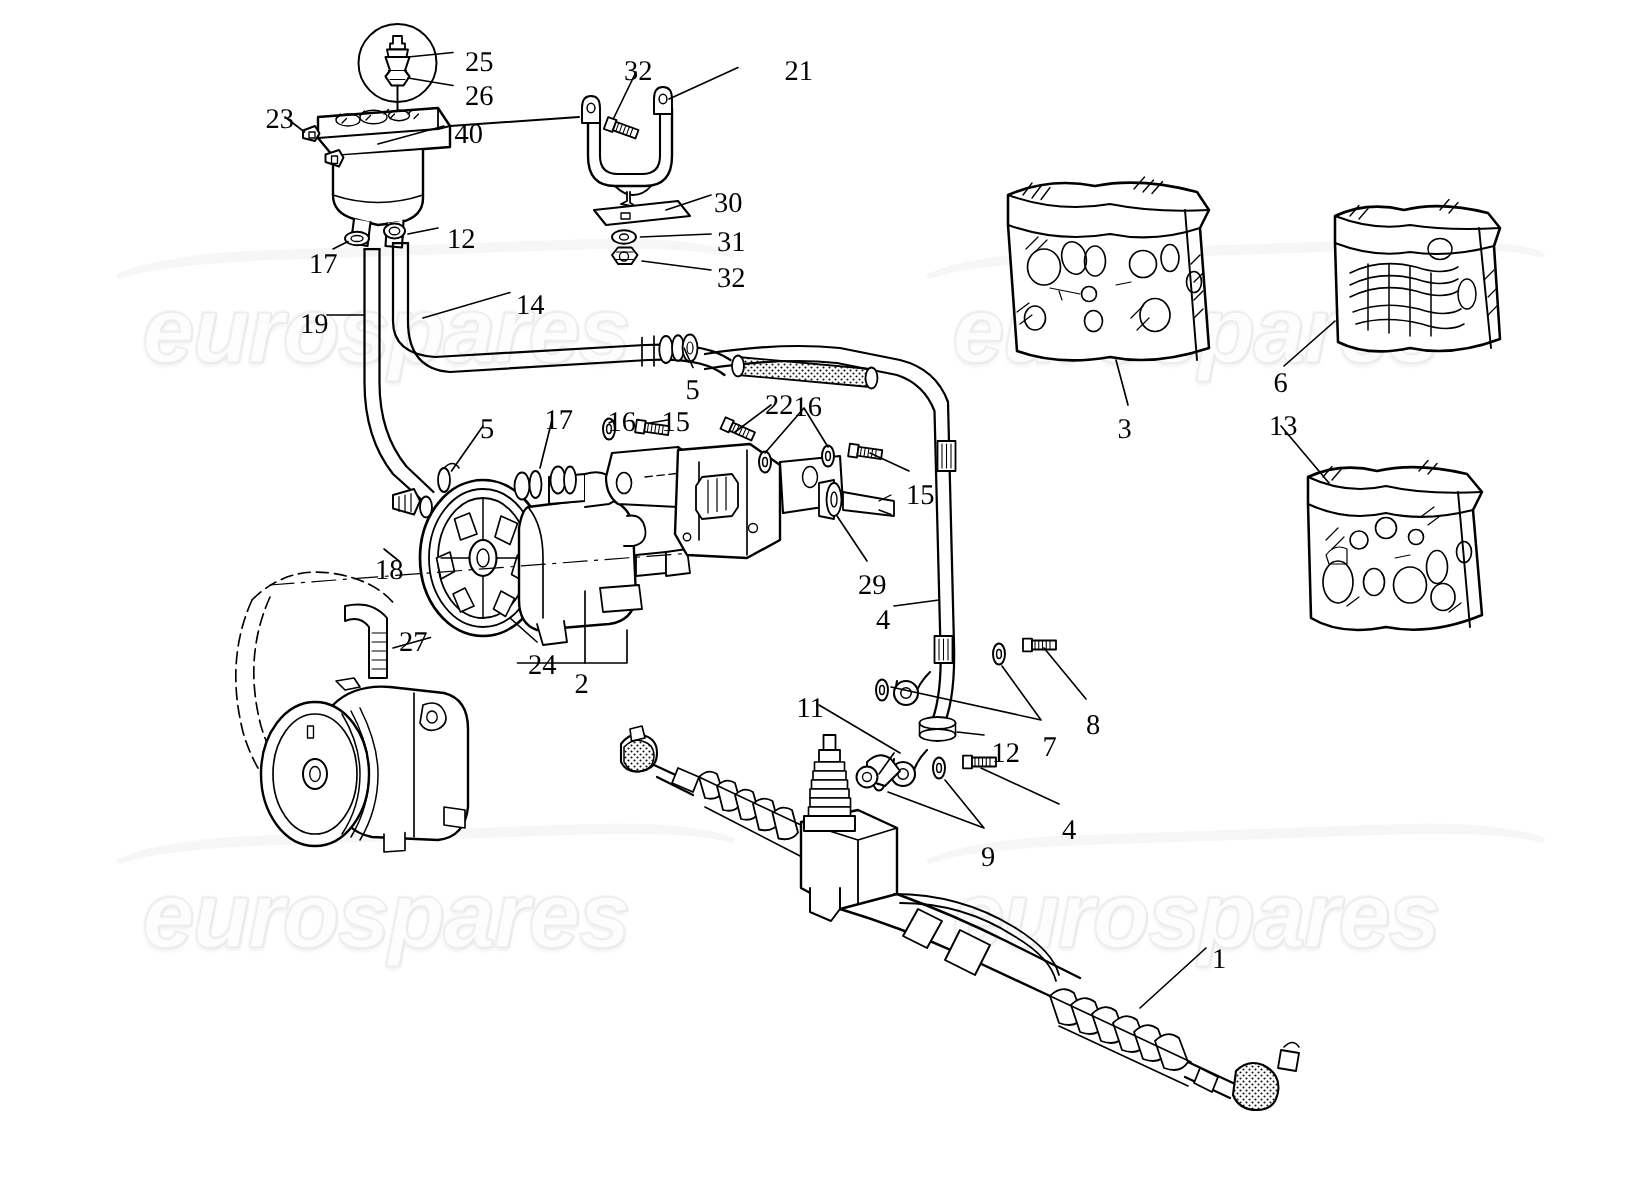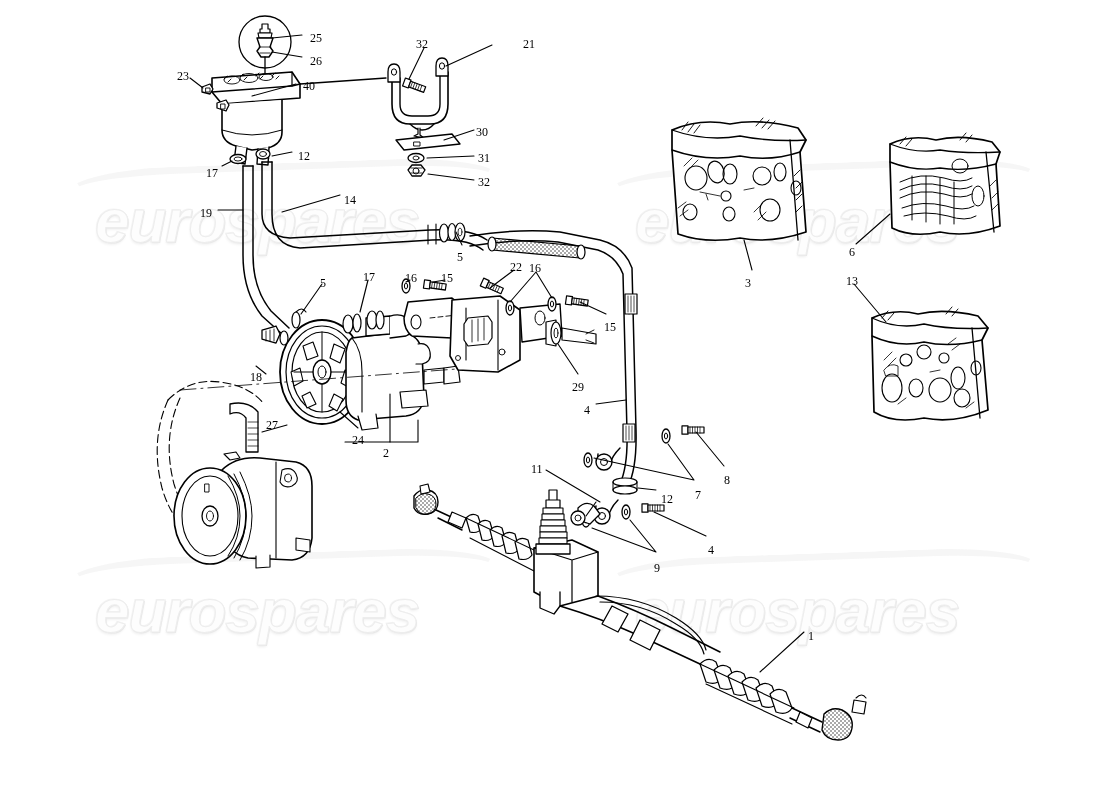--- a/index.html
+++ b/index.html
@@ -3,21 +3,21 @@
 <meta charset="utf-8">
 <style>
   html,body{margin:0;padding:0;background:#ffffff;}
   body{width:1100px;height:800px;overflow:hidden;font-family:"Liberation Serif",serif;}
   #stage{position:relative;width:1100px;height:800px;background:#fff;}
   #stage svg{position:absolute;left:0;top:0;}
   .wm{position:absolute;font-family:"Liberation Sans",sans-serif;font-weight:bold;
       font-style:italic;color:#fdfdfd;letter-spacing:-1px;
       text-shadow:1px 1px 0 #e8e8e8, -1px -1px 0 #f4f4f4, 0 2px 3px #ededed;
       -webkit-text-stroke:1px #ededed;user-select:none;pointer-events:none;white-space:nowrap;margin-left:20px;}
-  .lbl{position:absolute;font-family:"Liberation Serif",serif;font-size:12px;color:#000;
+  .lbl{position:absolute;font-family:"Liberation Serif",serif;font-size:19px;color:#000;
        line-height:1;white-space:nowrap;}
 </style>
 </head>
 <body>
 
 <div id="stage">
 
   <div id="wm-layer">
       <div style="position: absolute; left: 70px; top: 163px; width: 420px; height: 34px; border-radius: 50% / 100%; border-top: 7px solid rgb(246, 246, 246); border-left: 4px solid transparent; border-right: 4px solid transparent; transform: rotate(-2deg); opacity: 0.95;"></div>
       <div class="wm" style="left: 75px; top: 185px; font-size: 62px;">eurospares</div>

